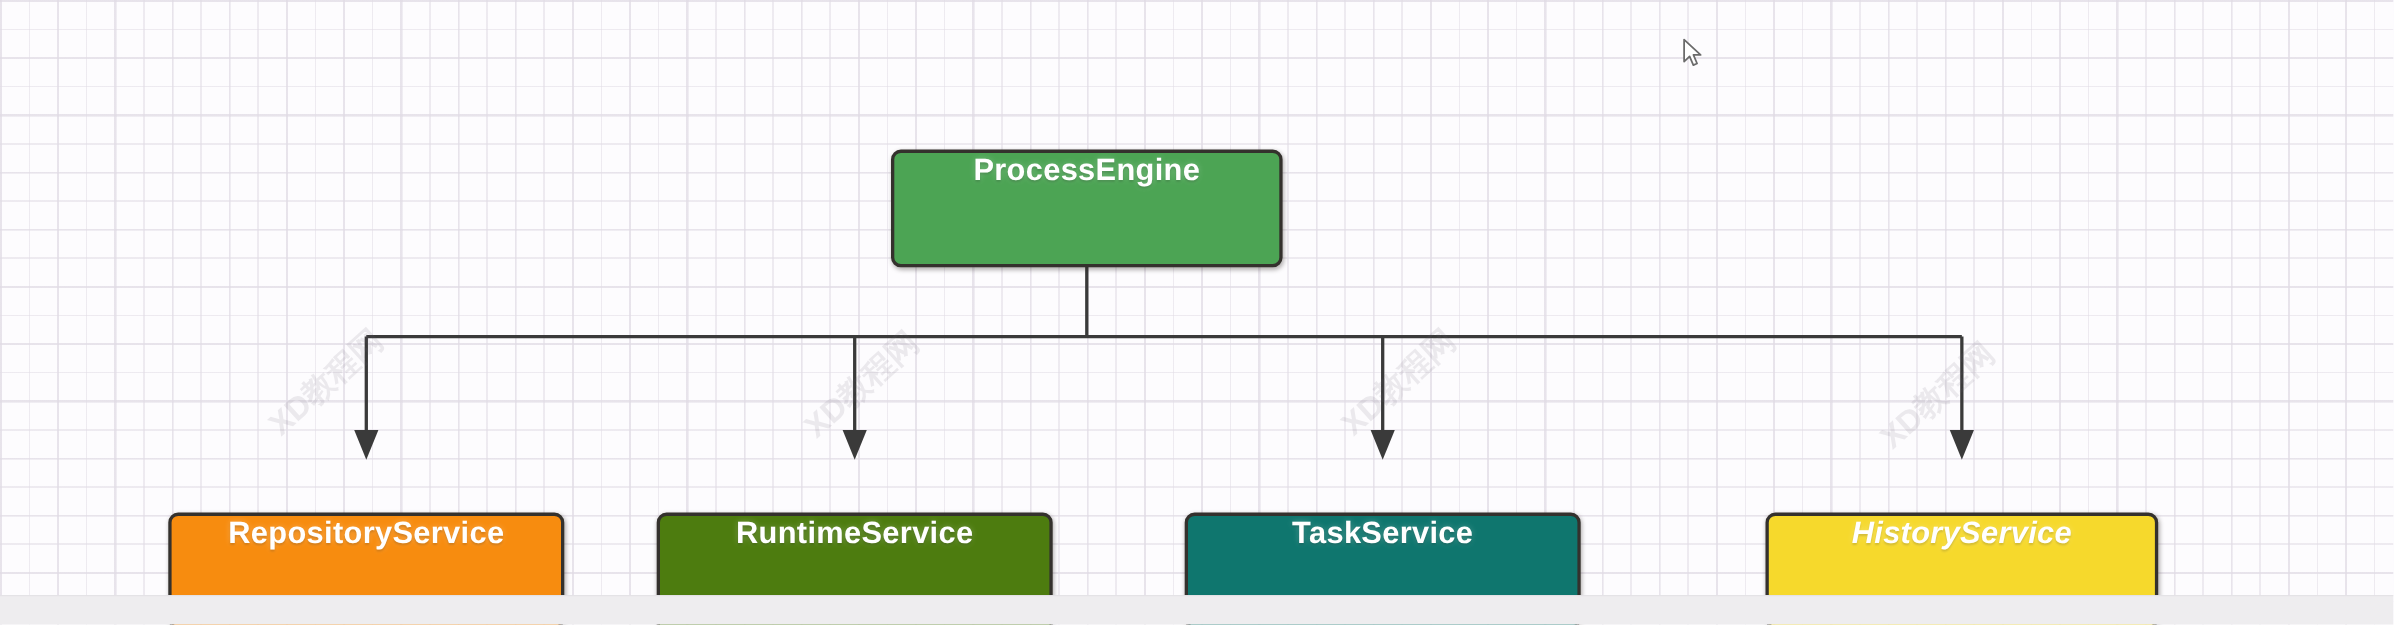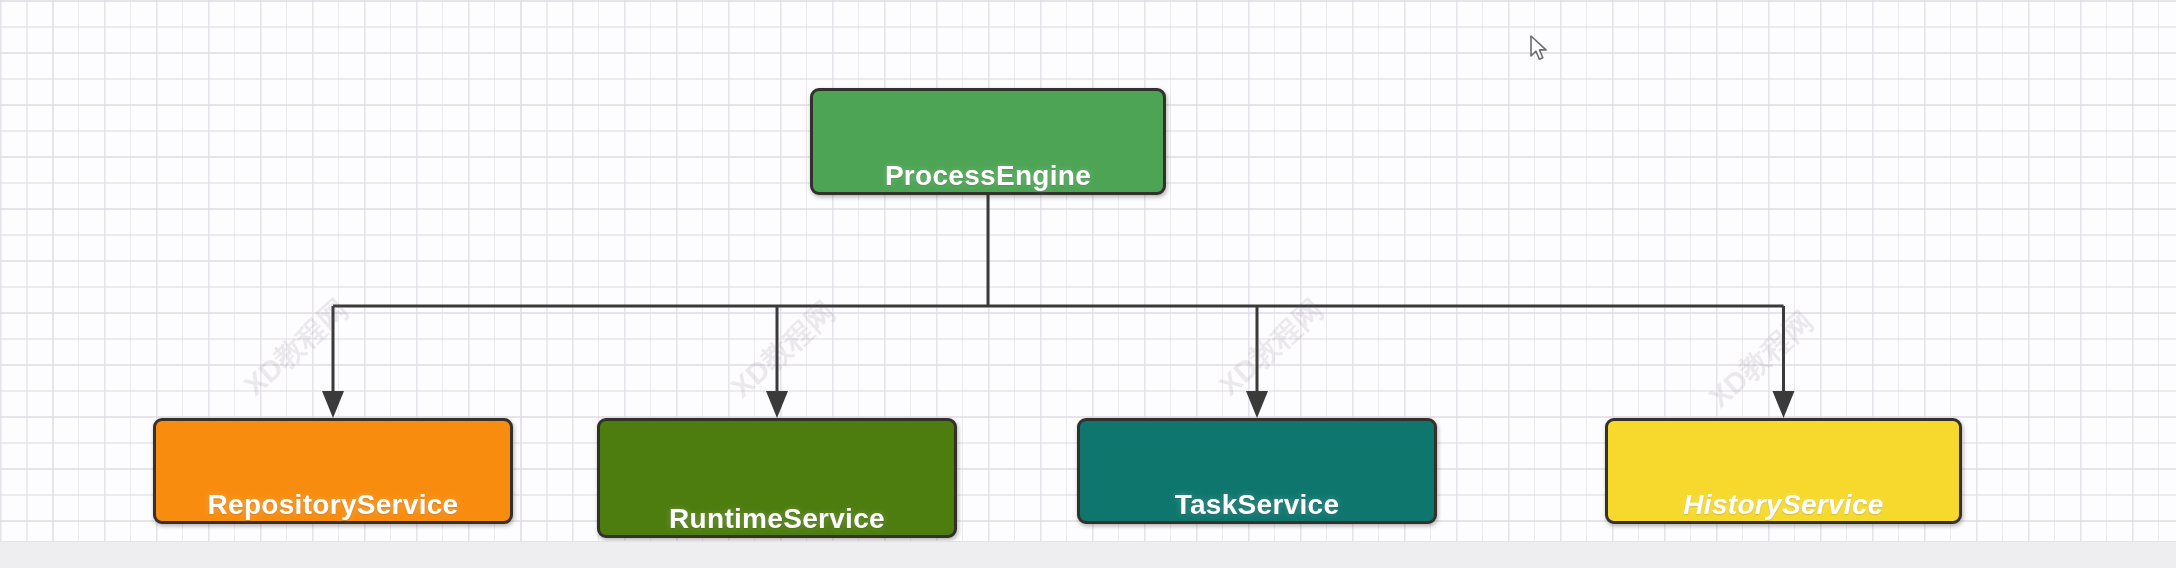--- a/index.html
+++ b/index.html
@@ -18,26 +18,27 @@
       repeating-linear-gradient(to bottom, rgba(225,220,229,.55) 0 1.5px, transparent 1.5px 26px),
       repeating-linear-gradient(to right, rgba(215,209,221,.35) 0 2px, transparent 2px 52px),
       repeating-linear-gradient(to bottom, rgba(215,209,221,.35) 0 2px, transparent 2px 52px);
   }
   #bottom-strip{
     position:absolute;left:0;right:0;bottom:0;height:26px;
     border-top:1px solid #e3e1e5;
   }
   .node{
     position:absolute;
-    display:flex;align-items:flex-end;justify-content:center;
+    display:flex;align-items:flex-start;justify-content:center;
     border:3px solid #34312d;
     border-radius:9px;
     box-sizing:border-box;
     box-shadow:1px 2px 4px rgba(40,35,30,.35);
     cursor:default;
+    margin-top:48px;
   }
   .node span{
     color:#ffffff;
     font-weight:bold;
     font-size:28px;
     letter-spacing:.3px;
     text-shadow:0 1px 2px rgba(0,0,0,.15), 0 0 6px rgba(255,255,255,.25);
     white-space:nowrap;
   }
   #wires{position:absolute;inset:0;pointer-events:none;}

